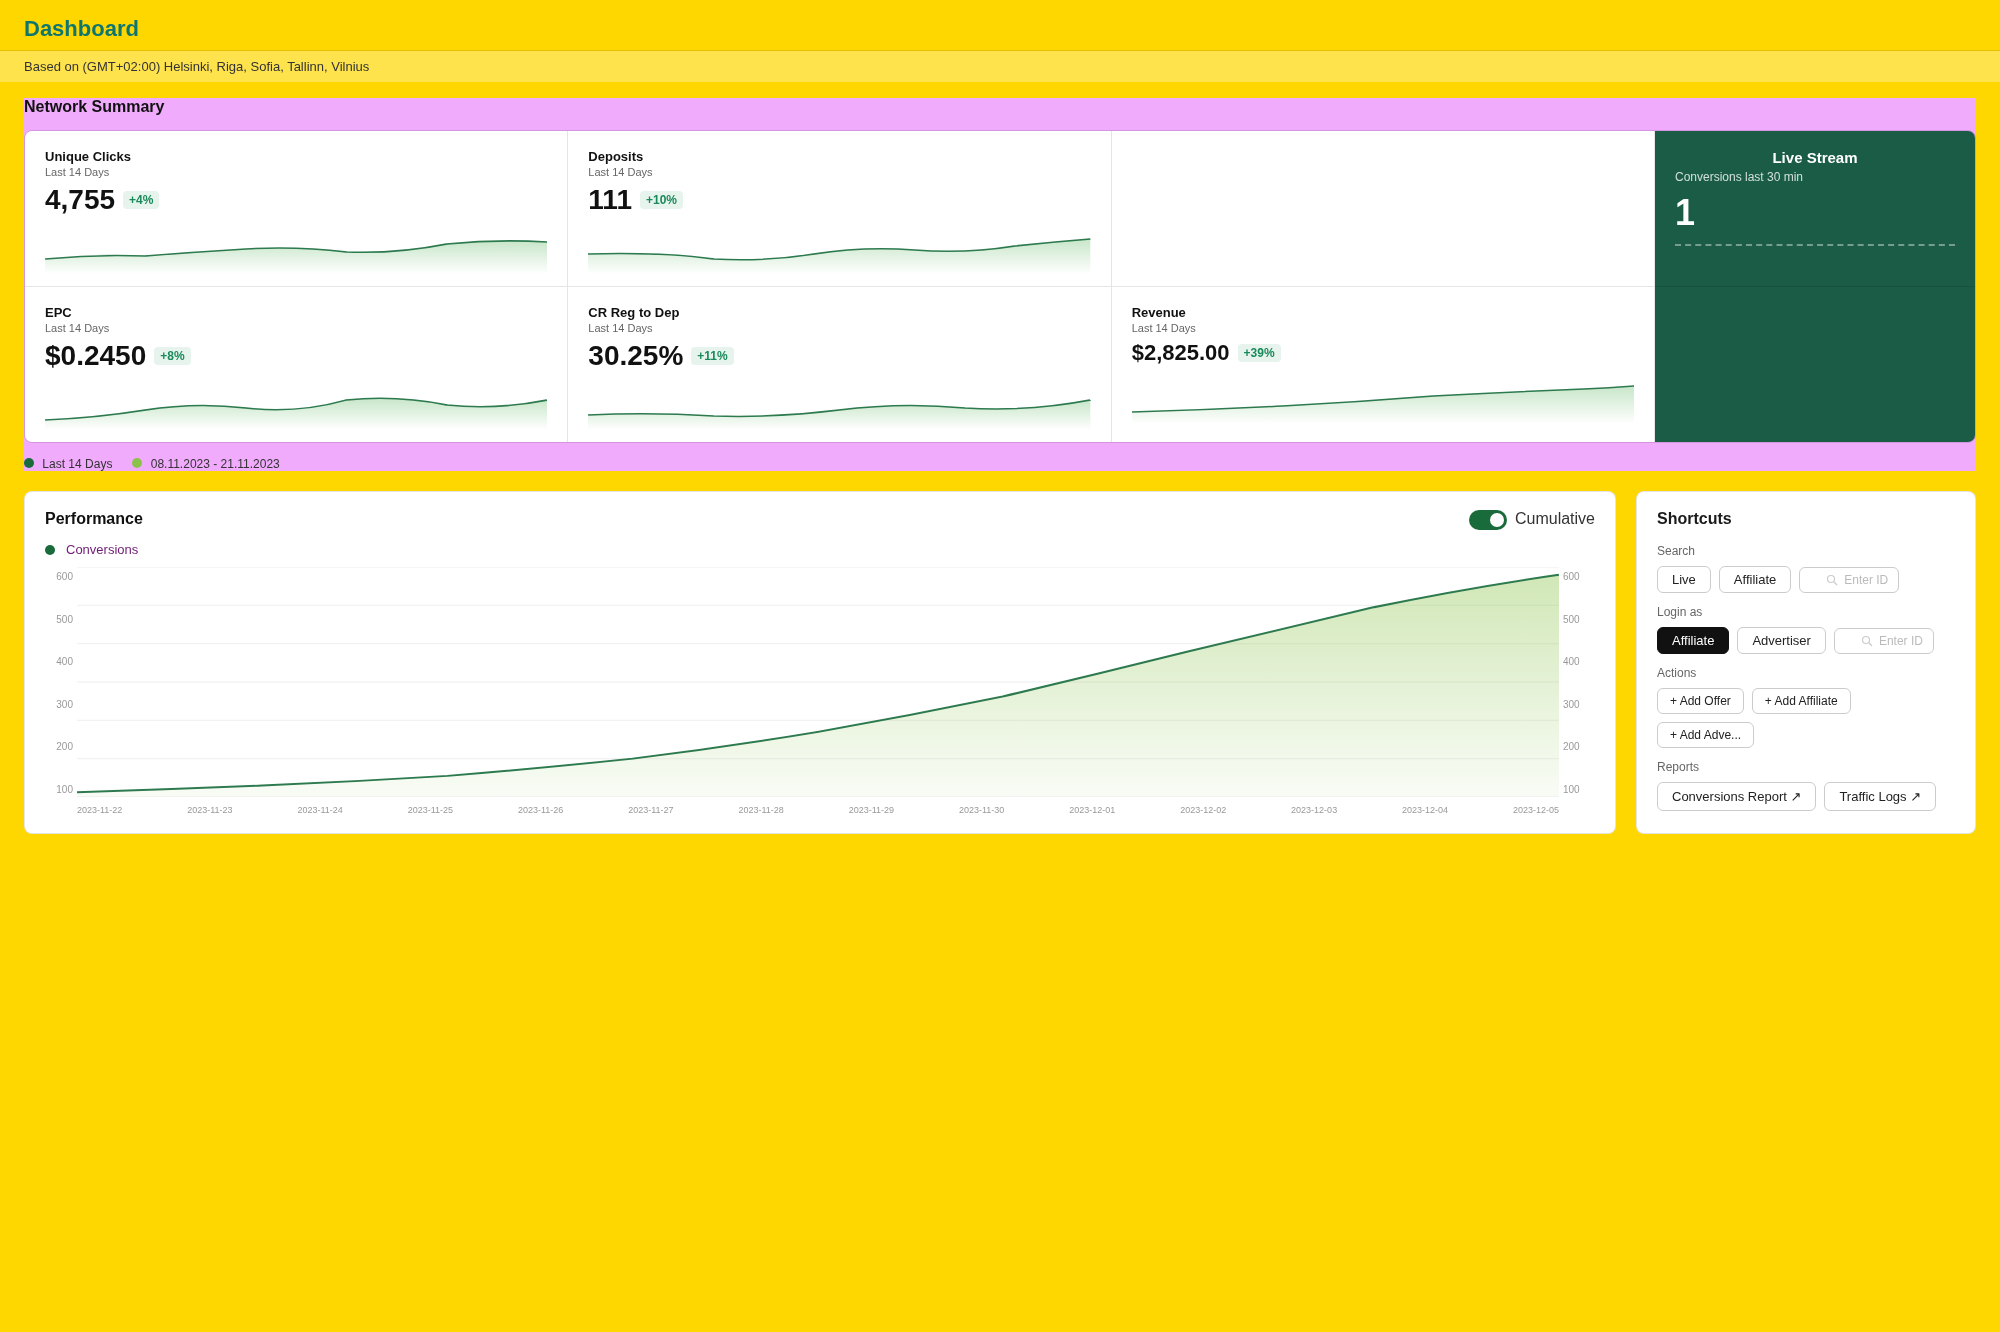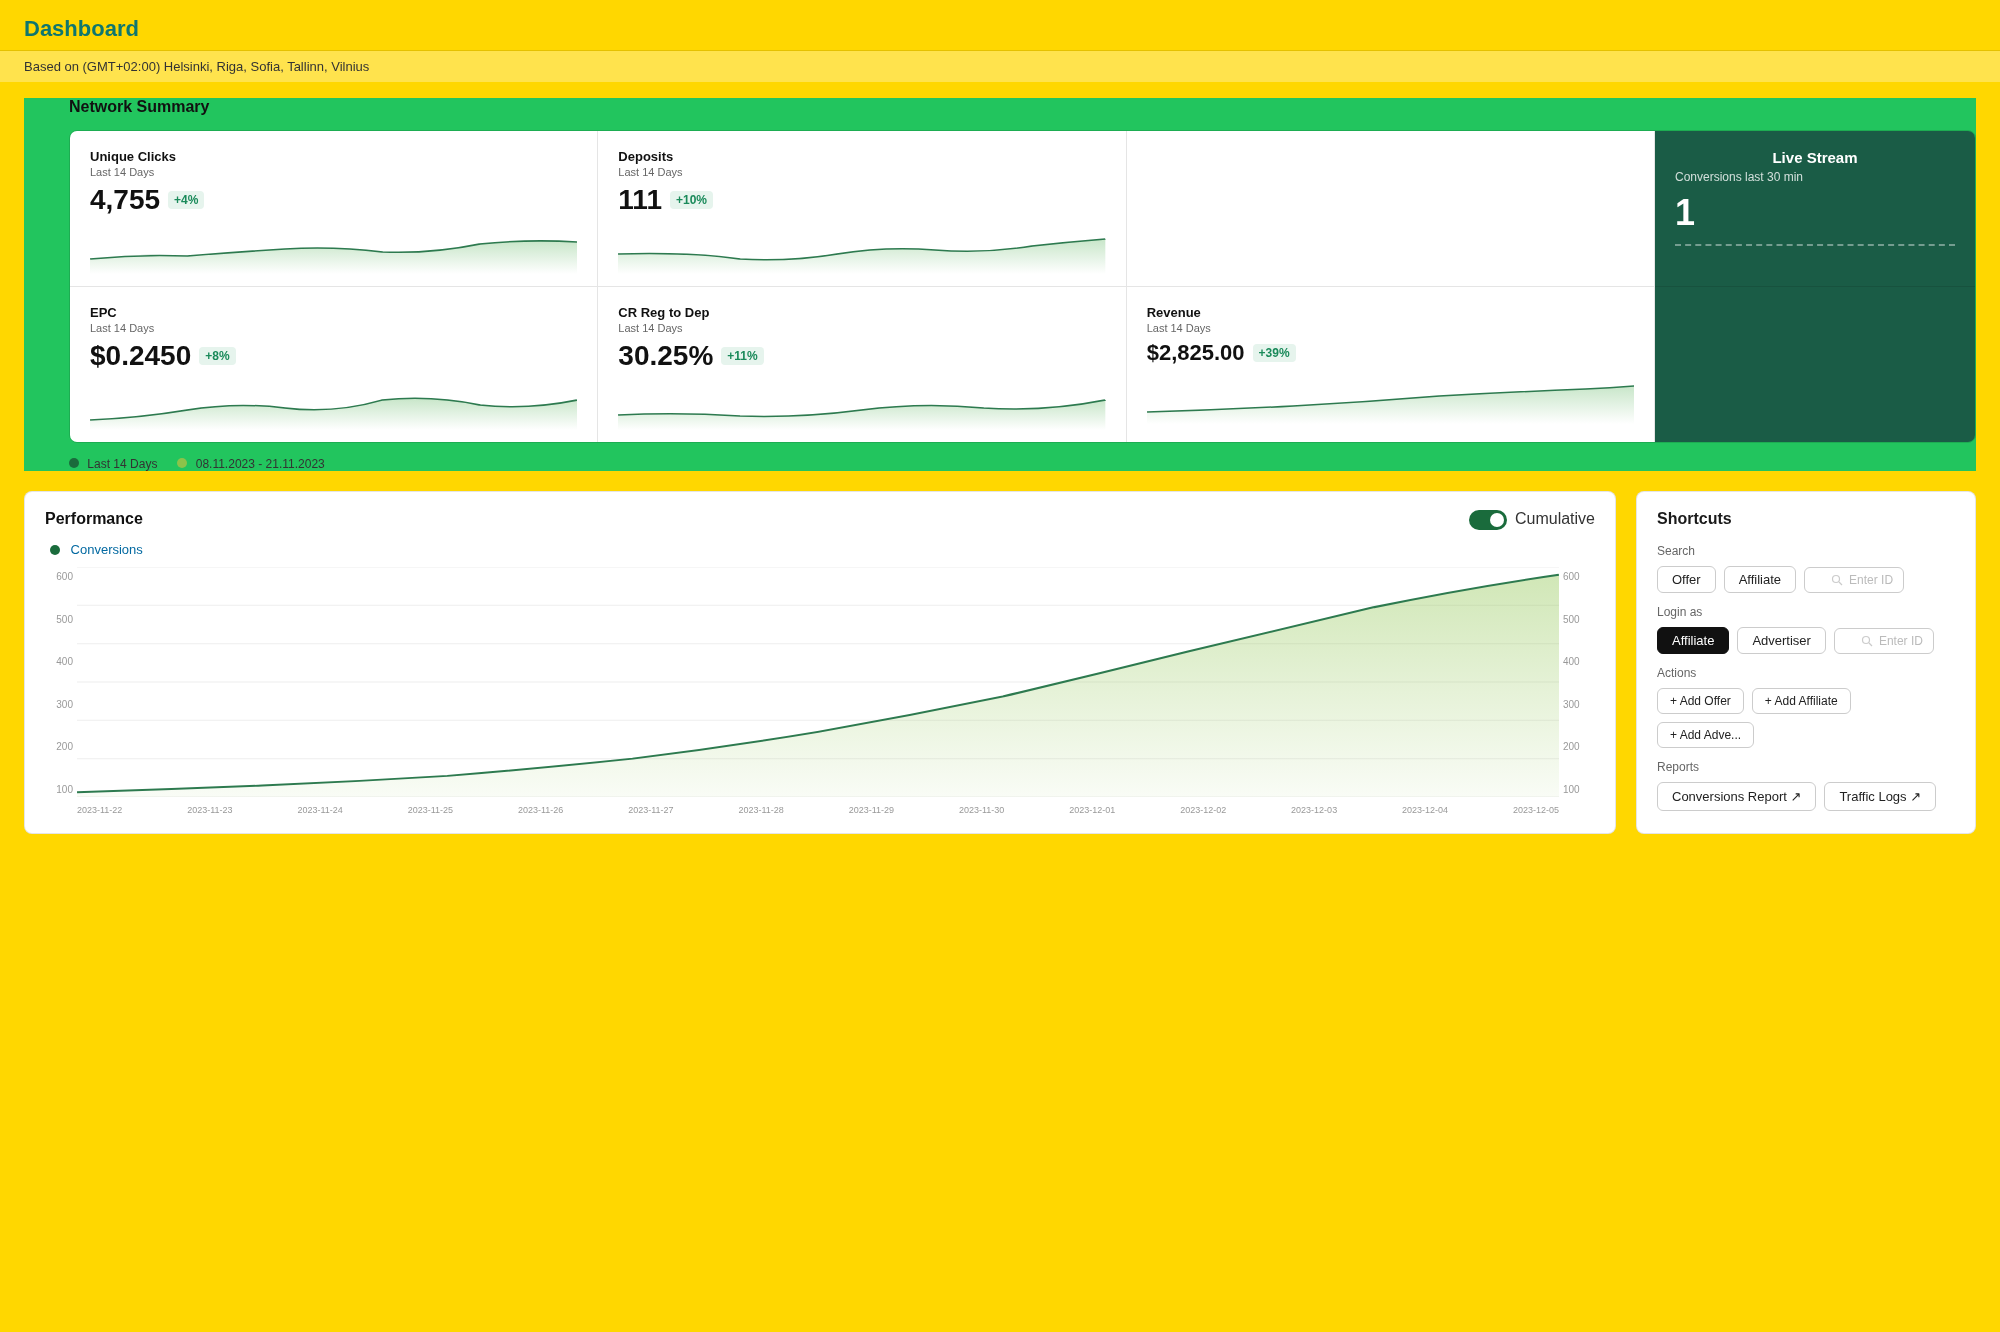--- a/index.html
+++ b/index.html
@@ -29,22 +29,21 @@
     .main-content {
       padding: 16px 24px;
     }
     .section-title {
       font-size: 16px;
       font-weight: 700;
       margin-bottom: 14px;
       color: #111;
     }
     .network-summary {
-      background: #22c55e;
-      padding-left: 45px;
+      background: #f0abfc;
     }
     .metric-card {
       background: #fff;
       padding: 18px 20px 12px;
       border-right: 1px solid rgba(0,0,0,0.1);
       border-bottom: 1px solid rgba(0,0,0,0.1);
       position: relative;
     }
     .metric-card:last-child { border-right: none; }
     .metric-card.dark {
@@ -142,22 +141,21 @@
       display: flex;
       justify-content: space-between;
       align-items: flex-start;
       margin-bottom: 10px;
     }
     .conversions-legend {
       display: flex;
       align-items: center;
       gap: 6px;
       font-size: 13px;
-      color: #0369a1;
-      justify-content: flex-end;
+      color: #701a75;
     }
     .cumulative-toggle {
       display: flex;
       align-items: flex-start;
       gap: 8px;
       font-size: 16px;
       color: #333;
     }
     .toggle-switch {
       width: 38px;
@@ -531,21 +529,21 @@
           <span>100</span>
         </div>
       </div>
     </div>
 
     <div class="shortcuts-card">
       <div class="shortcuts-title">Shortcuts</div>
 
       <div class="shortcut-section-label">Search</div>
       <div class="shortcut-row">
-        <button class="shortcut-btn">Offer</button>
+        <button class="shortcut-btn">Live</button>
         <button class="shortcut-btn">Affiliate</button>
         <div class="shortcut-input">
           <svg viewBox="0 0 12 12" fill="none">
             <circle cx="5" cy="5" r="3.5" stroke="#999" stroke-width="1.2"></circle>
             <line x1="8" y1="8" x2="11" y2="11" stroke="#999" stroke-width="1.2"></line>
           </svg>
           <span style="color:#bbb; font-size:12px;">Enter ID</span>
         </div>
       </div>
 

